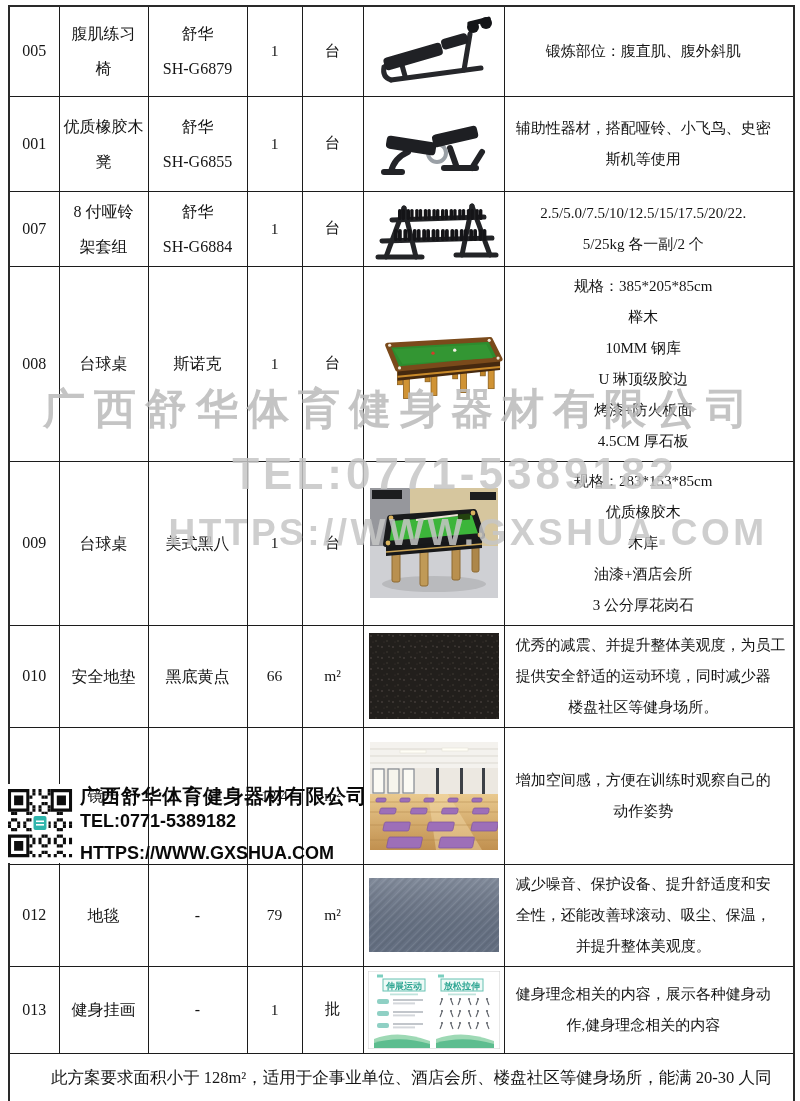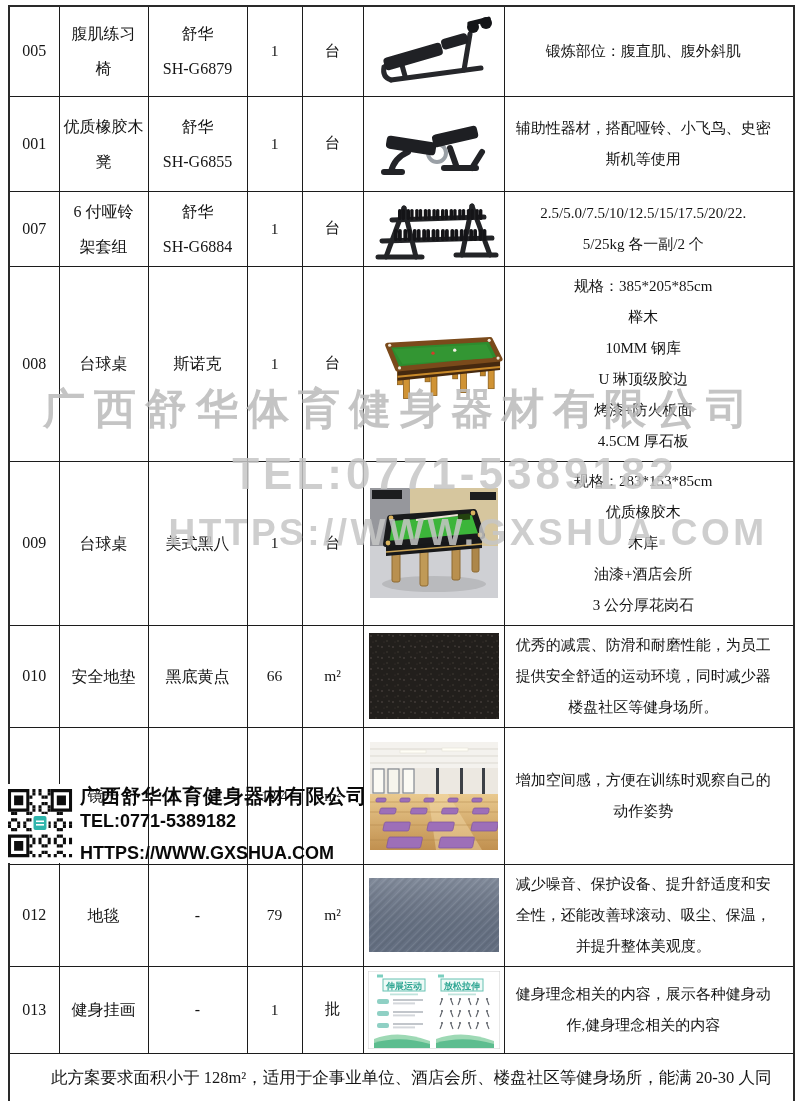--- a/index.html
+++ b/index.html
@@ -129,21 +129,21 @@
         </td>
   <td class="c-desc">
           <div class="desc-line">辅助性器材，搭配哑铃、小飞鸟、史密</div>
           <div class="desc-line">斯机等使用</div>
         </td>
  </tr>
  <tr style="height:75px">
   <td class="c-no"><span>007</span></td>
   <td class="c-name">
           <div class="lines">
-            <div>6 付哑铃</div>
+            <div>8 付哑铃</div>
             <div>架套组</div>
           </div>
         </td>
   <td class="c-brand">
           <div class="lines">
             <div>舒华</div>
             <div>SH-G6884</div>
           </div>
         </td>
   <td class="c-qty"><span>1</span></td>
@@ -331,21 +331,21 @@
      <circle cx="9" cy="2" r="0.6" fill="#6a625c"></circle>
                   <circle cx="4" cy="9" r="0.5" fill="#3c362f"></circle>
                 </pattern>
               </defs>
    <rect width="130" height="86" fill="#221f1c"></rect>
               <rect width="130" height="86" fill="url(#spk)"></rect>
             </svg>
           </div>
         </td>
   <td class="c-desc">
-          <div class="desc-line">优秀的减震、防滑和耐磨性能，为员工</div>
+          <div class="desc-line">优秀的减震、并提升整体美观度，为员工</div>
           <div class="desc-line">提供安全舒适的运动环境，同时减少器</div>
           <div class="desc-line">楼盘社区等健身场所。</div>
         </td>
  </tr>
  <tr style="height:137px">
   <td class="c-no"><span>011</span></td>
   <td class="c-name">
           <div class="lines">
             <div>镜子</div>
           </div>

